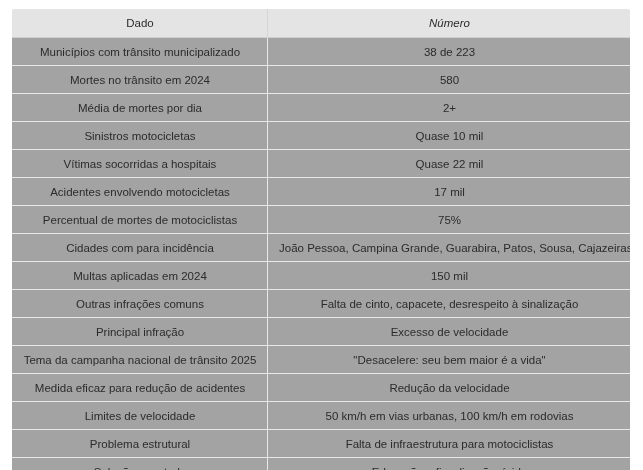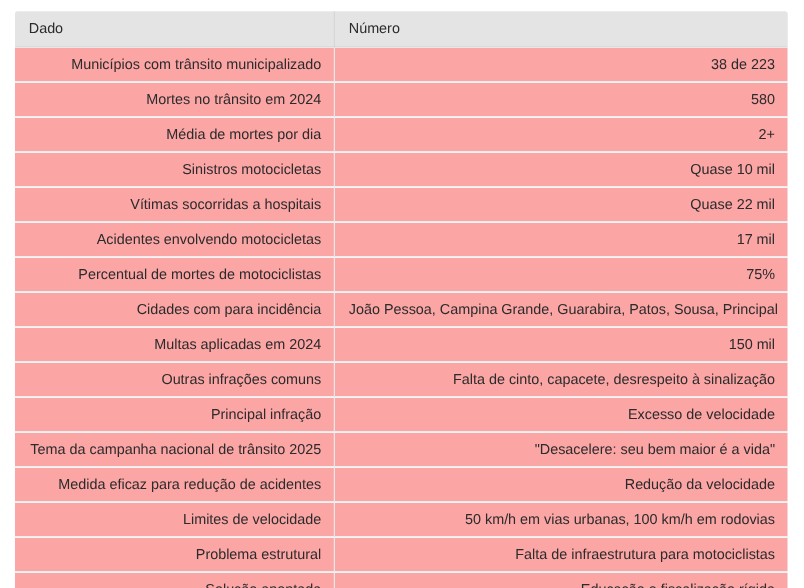--- a/index.html
+++ b/index.html
@@ -32,43 +32,44 @@
   }
 
   table.data-table col.col-label { width: 256px; }
   table.data-table col.col-value { width: 363px; }
 
   table.data-table thead th {
     background: #e4e4e4;
     color: #2b2b2b;
     font-size: 11.5px;
     font-weight: normal;
-    text-align: left;
+    text-align: center;
     padding: 8px 10px 8px 11px;
     height: 10px;
     border-right: 1px solid #d6d6d6;
     border-bottom: 1px solid #cfcfcf;
     white-space: nowrap;
     overflow: hidden;
   }
   table.data-table thead th:last-child {
     border-right: none;
+    font-style: italic;
   }
 
   table.data-table tbody td {
     font-size: 11.5px;
     color: #2b2b2b;
-    text-align: right;
+    text-align: center;
     padding: 6px 10px 6px 11px;
     height: 15px;
     border-top: 1px solid #e8e8e8;
     border-right: 1px solid #e8e8e8;
     white-space: nowrap;
     overflow: hidden;
-    background: #fca5a5;
+    background: #a3a3a3;
     vertical-align: middle;
   }
   table.data-table tbody td:last-child {
     border-right: none;
   }
   table.data-table tbody tr:first-child td {
     border-top: none;
   }
 </style>
 </head>
@@ -110,21 +111,21 @@
         <tr>
           <td>Acidentes envolvendo motocicletas</td>
           <td>17 mil</td>
         </tr>
         <tr>
           <td>Percentual de mortes de motociclistas</td>
           <td>75%</td>
         </tr>
         <tr>
           <td>Cidades com para incidência</td>
-          <td>João Pessoa, Campina Grande, Guarabira, Patos, Sousa, Principal</td>
+          <td>João Pessoa, Campina Grande, Guarabira, Patos, Sousa, Cajazeiras</td>
         </tr>
         <tr>
           <td>Multas aplicadas em 2024</td>
           <td>150 mil</td>
         </tr>
         <tr>
           <td>Outras infrações comuns</td>
           <td>Falta de cinto, capacete, desrespeito à sinalização</td>
         </tr>
         <tr>

